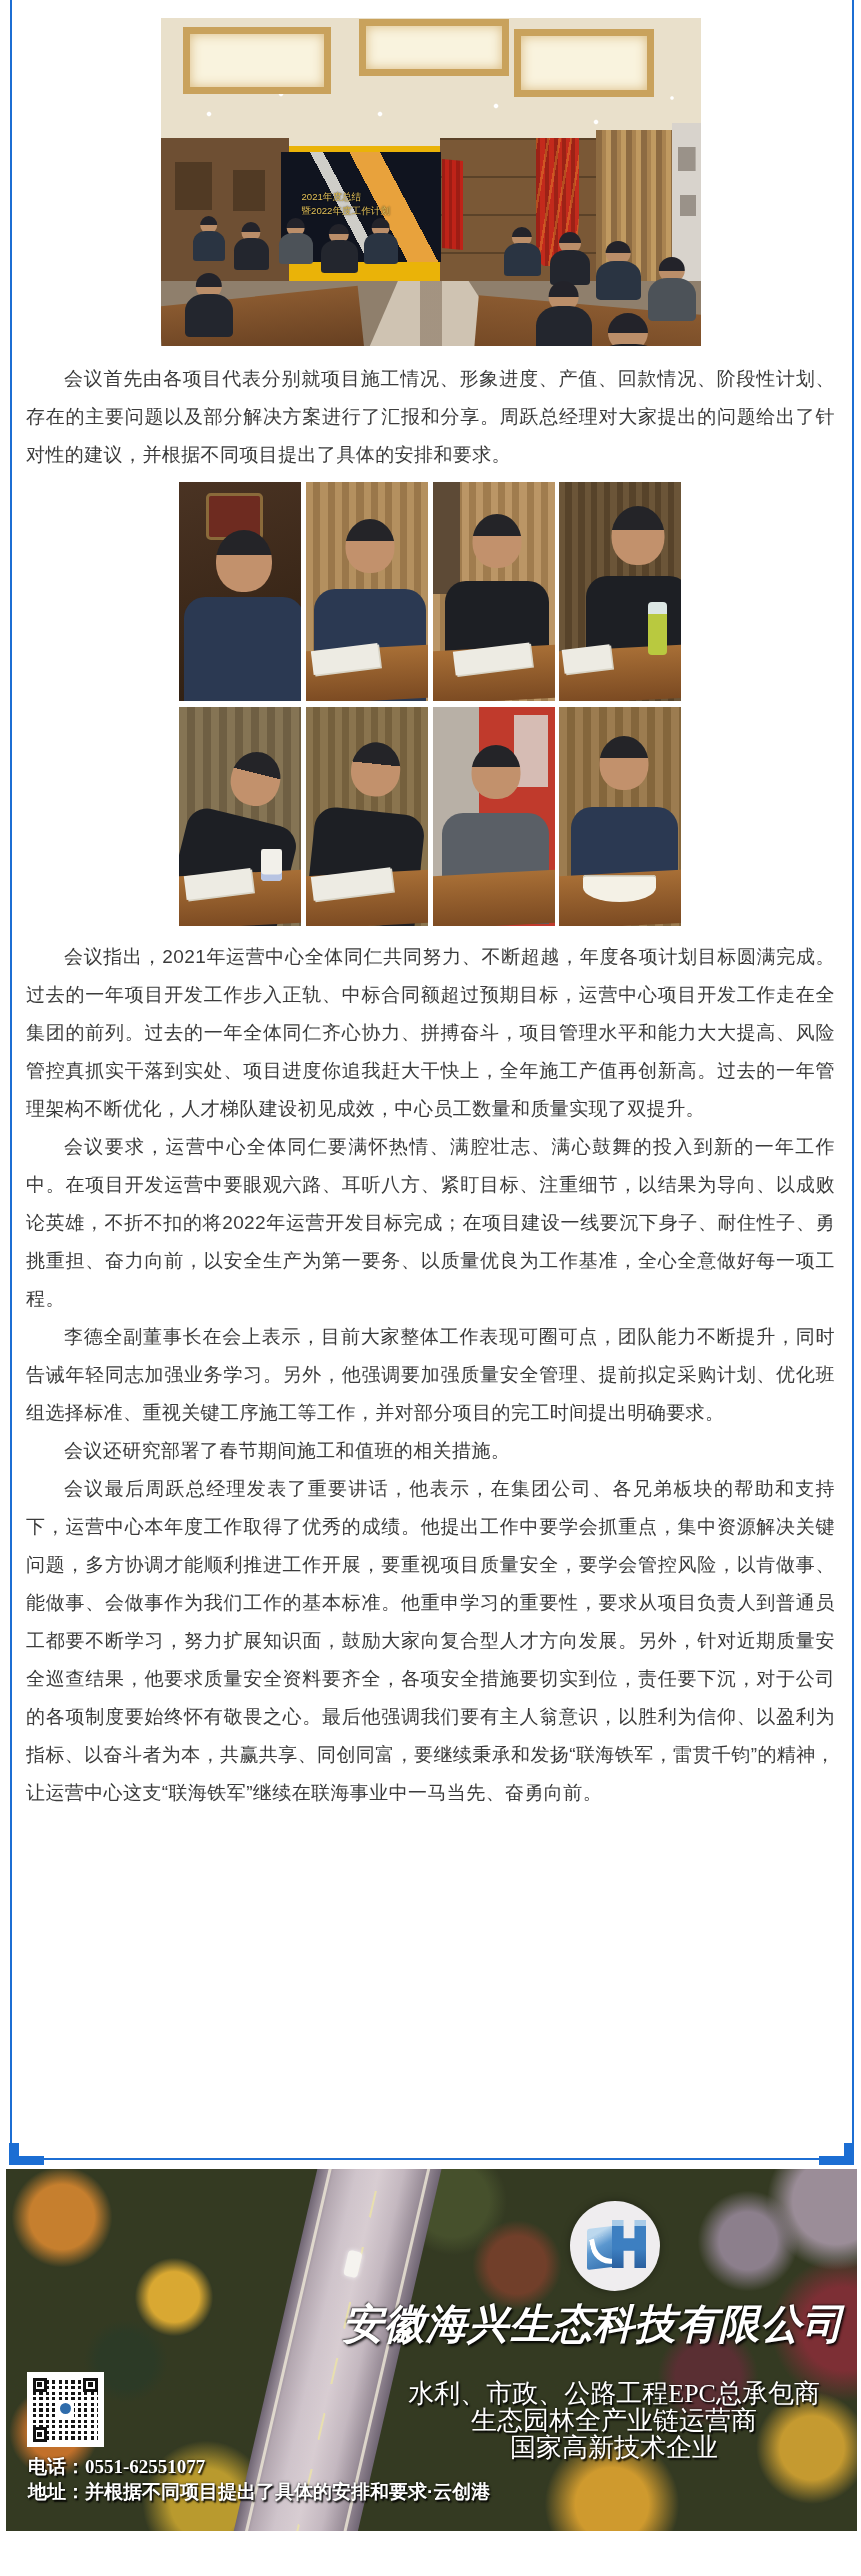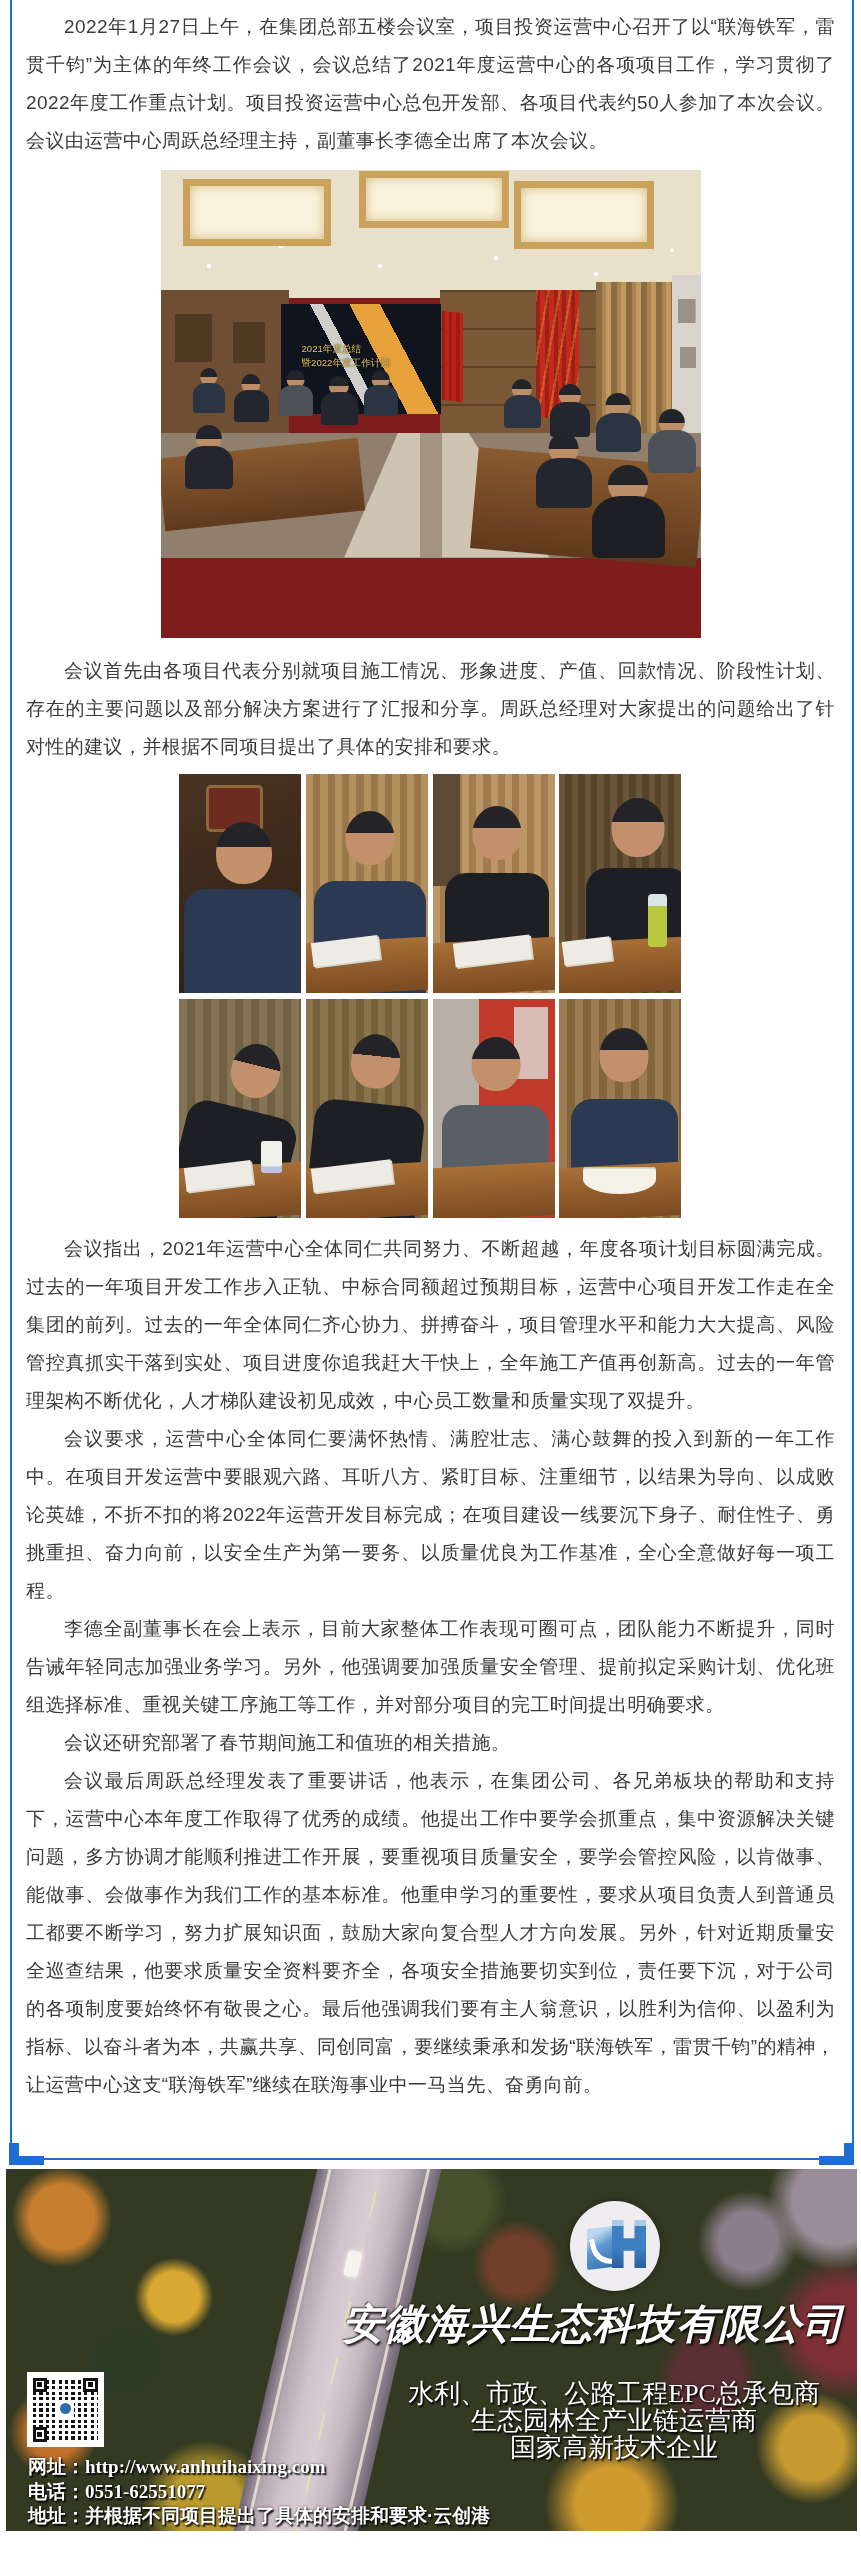--- a/index.html
+++ b/index.html
@@ -14,22 +14,22 @@
   .c-bl-v{left:-2.4px;bottom:-6.4px;width:9.6px;height:22.3px;}
   .c-br-h{right:-2.4px;bottom:-6.4px;width:35px;height:8.8px;}
   .c-br-v{right:-2.4px;bottom:-6.4px;width:9.6px;height:22.3px;}
 
   
   .article{position:absolute;left:26px;top:0;width:809px;padding-top:8px;}
   .article p{margin:0;text-indent:2em;font-size:19px;line-height:38px;color:#3b3b3b;
              text-align:justify;letter-spacing:0.4px;}
 
   
-  .hero{width:540px;height:468px;margin:9.6px auto 14.4px;position:relative;overflow:hidden;
-        background:#7f1d1d;}
+  .hero{width:540px;height:328px;margin:9.6px auto 14.4px;position:relative;overflow:hidden;
+        background:#eab308;}
   .ceiling{position:absolute;left:0;top:0;width:540px;height:128px;background:#e9e0cb;
     background-image:
       radial-gradient(circle 4px at 48px 96px,#fff 0 40%,rgba(255,255,255,0) 70%),
       radial-gradient(circle 4px at 120px 76px,#fff 0 40%,rgba(255,255,255,0) 70%),
       radial-gradient(circle 4px at 219px 96px,#fff 0 40%,rgba(255,255,255,0) 70%),
       radial-gradient(circle 4px at 335px 88px,#fff 0 40%,rgba(255,255,255,0) 70%),
       radial-gradient(circle 4px at 435px 104px,#fff 0 40%,rgba(255,255,255,0) 70%),
       radial-gradient(circle 3.2px at 511px 80px,#fff 0 40%,rgba(255,255,255,0) 70%);}
   .coffer{position:absolute;border:7.2px solid #c9a25c;background:#f9f3de;
           box-shadow:inset 0 0 11.2px #d9b97f;}
@@ -170,21 +170,20 @@
 <div class="page">
 
   <div class="frame">
     <div class="corner c-bl-h"></div>
     <div class="corner c-bl-v"></div>
     <div class="corner c-br-h"></div>
     <div class="corner c-br-v"></div>
   </div>
 
   <div class="article">
-    <p>2022年1月27日上午，在集团总部五楼会议室，项目投资运营中心召开了以“联海铁军，雷贯千钧”为主体的年终工作会议，会议总结了2021年度运营中心的各项项目工作，学习贯彻了2022年度工作重点计划。项目投资运营中心总包开发部、各项目代表约50人参加了本次会议。会议由运营中心周跃总经理主持，副董事长李德全出席了本次会议。</p>
 
     <figure class="hero" style="margin-top:9.6px;">
       <div class="ceiling">
         <div class="coffer cf1"></div>
         <div class="coffer cf2"></div>
         <div class="coffer cf3"></div>
       </div>
       <div class="wall-left"></div>
       <div class="wall-mid"></div>
       <div class="screen">
@@ -356,23 +355,20 @@
         <span class="finder f-tr"></span>
         <span class="finder f-bl"></span>
         <span class="qr-logo">
             <span></span>
           </span>
       </div>
     </div>
 
     <div class="contacts">
       <div class="contact-line">
-        <span class="lbl">网址：</span><span class="val">http://www.anhuihaixing.com</span>
-      </div>
-      <div class="contact-line">
         <span class="lbl">电话：</span><span class="val">0551-62551077</span>
       </div>
       <div class="contact-line">
         <span class="lbl">地址：</span><span>并根据不同项目提出了具体的安排和要求·云创港</span>
       </div>
     </div>
   </div>
 
 </div>
 

